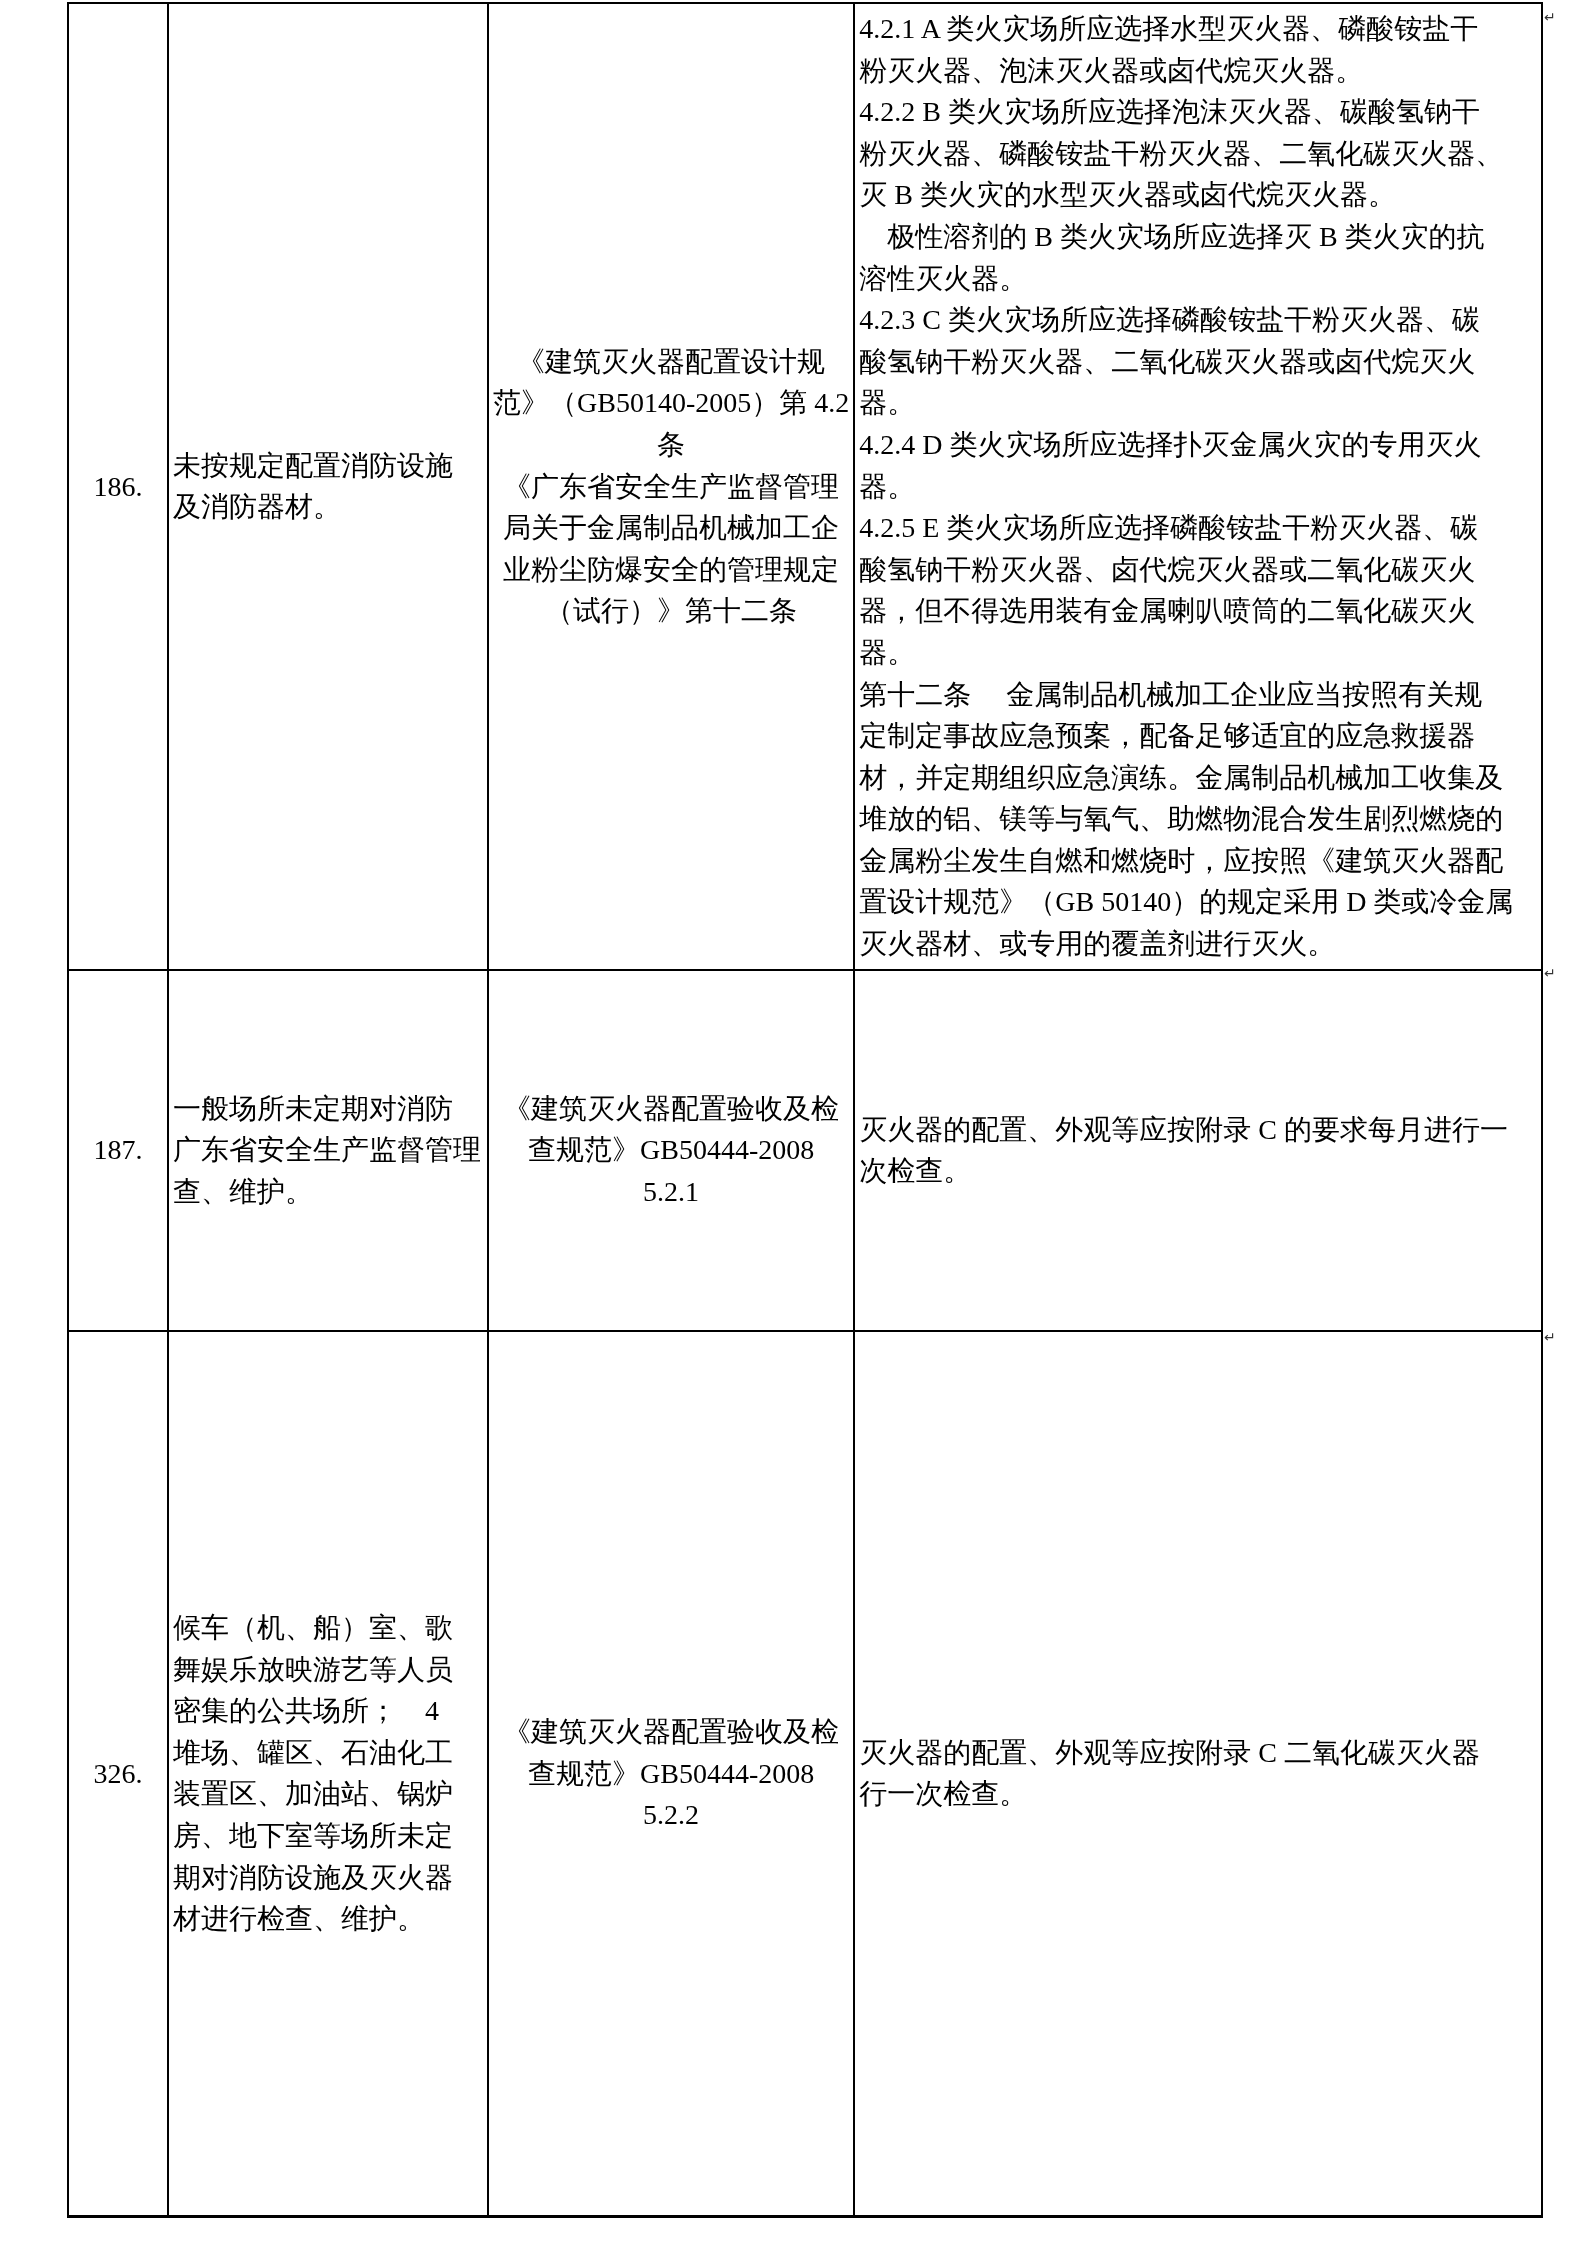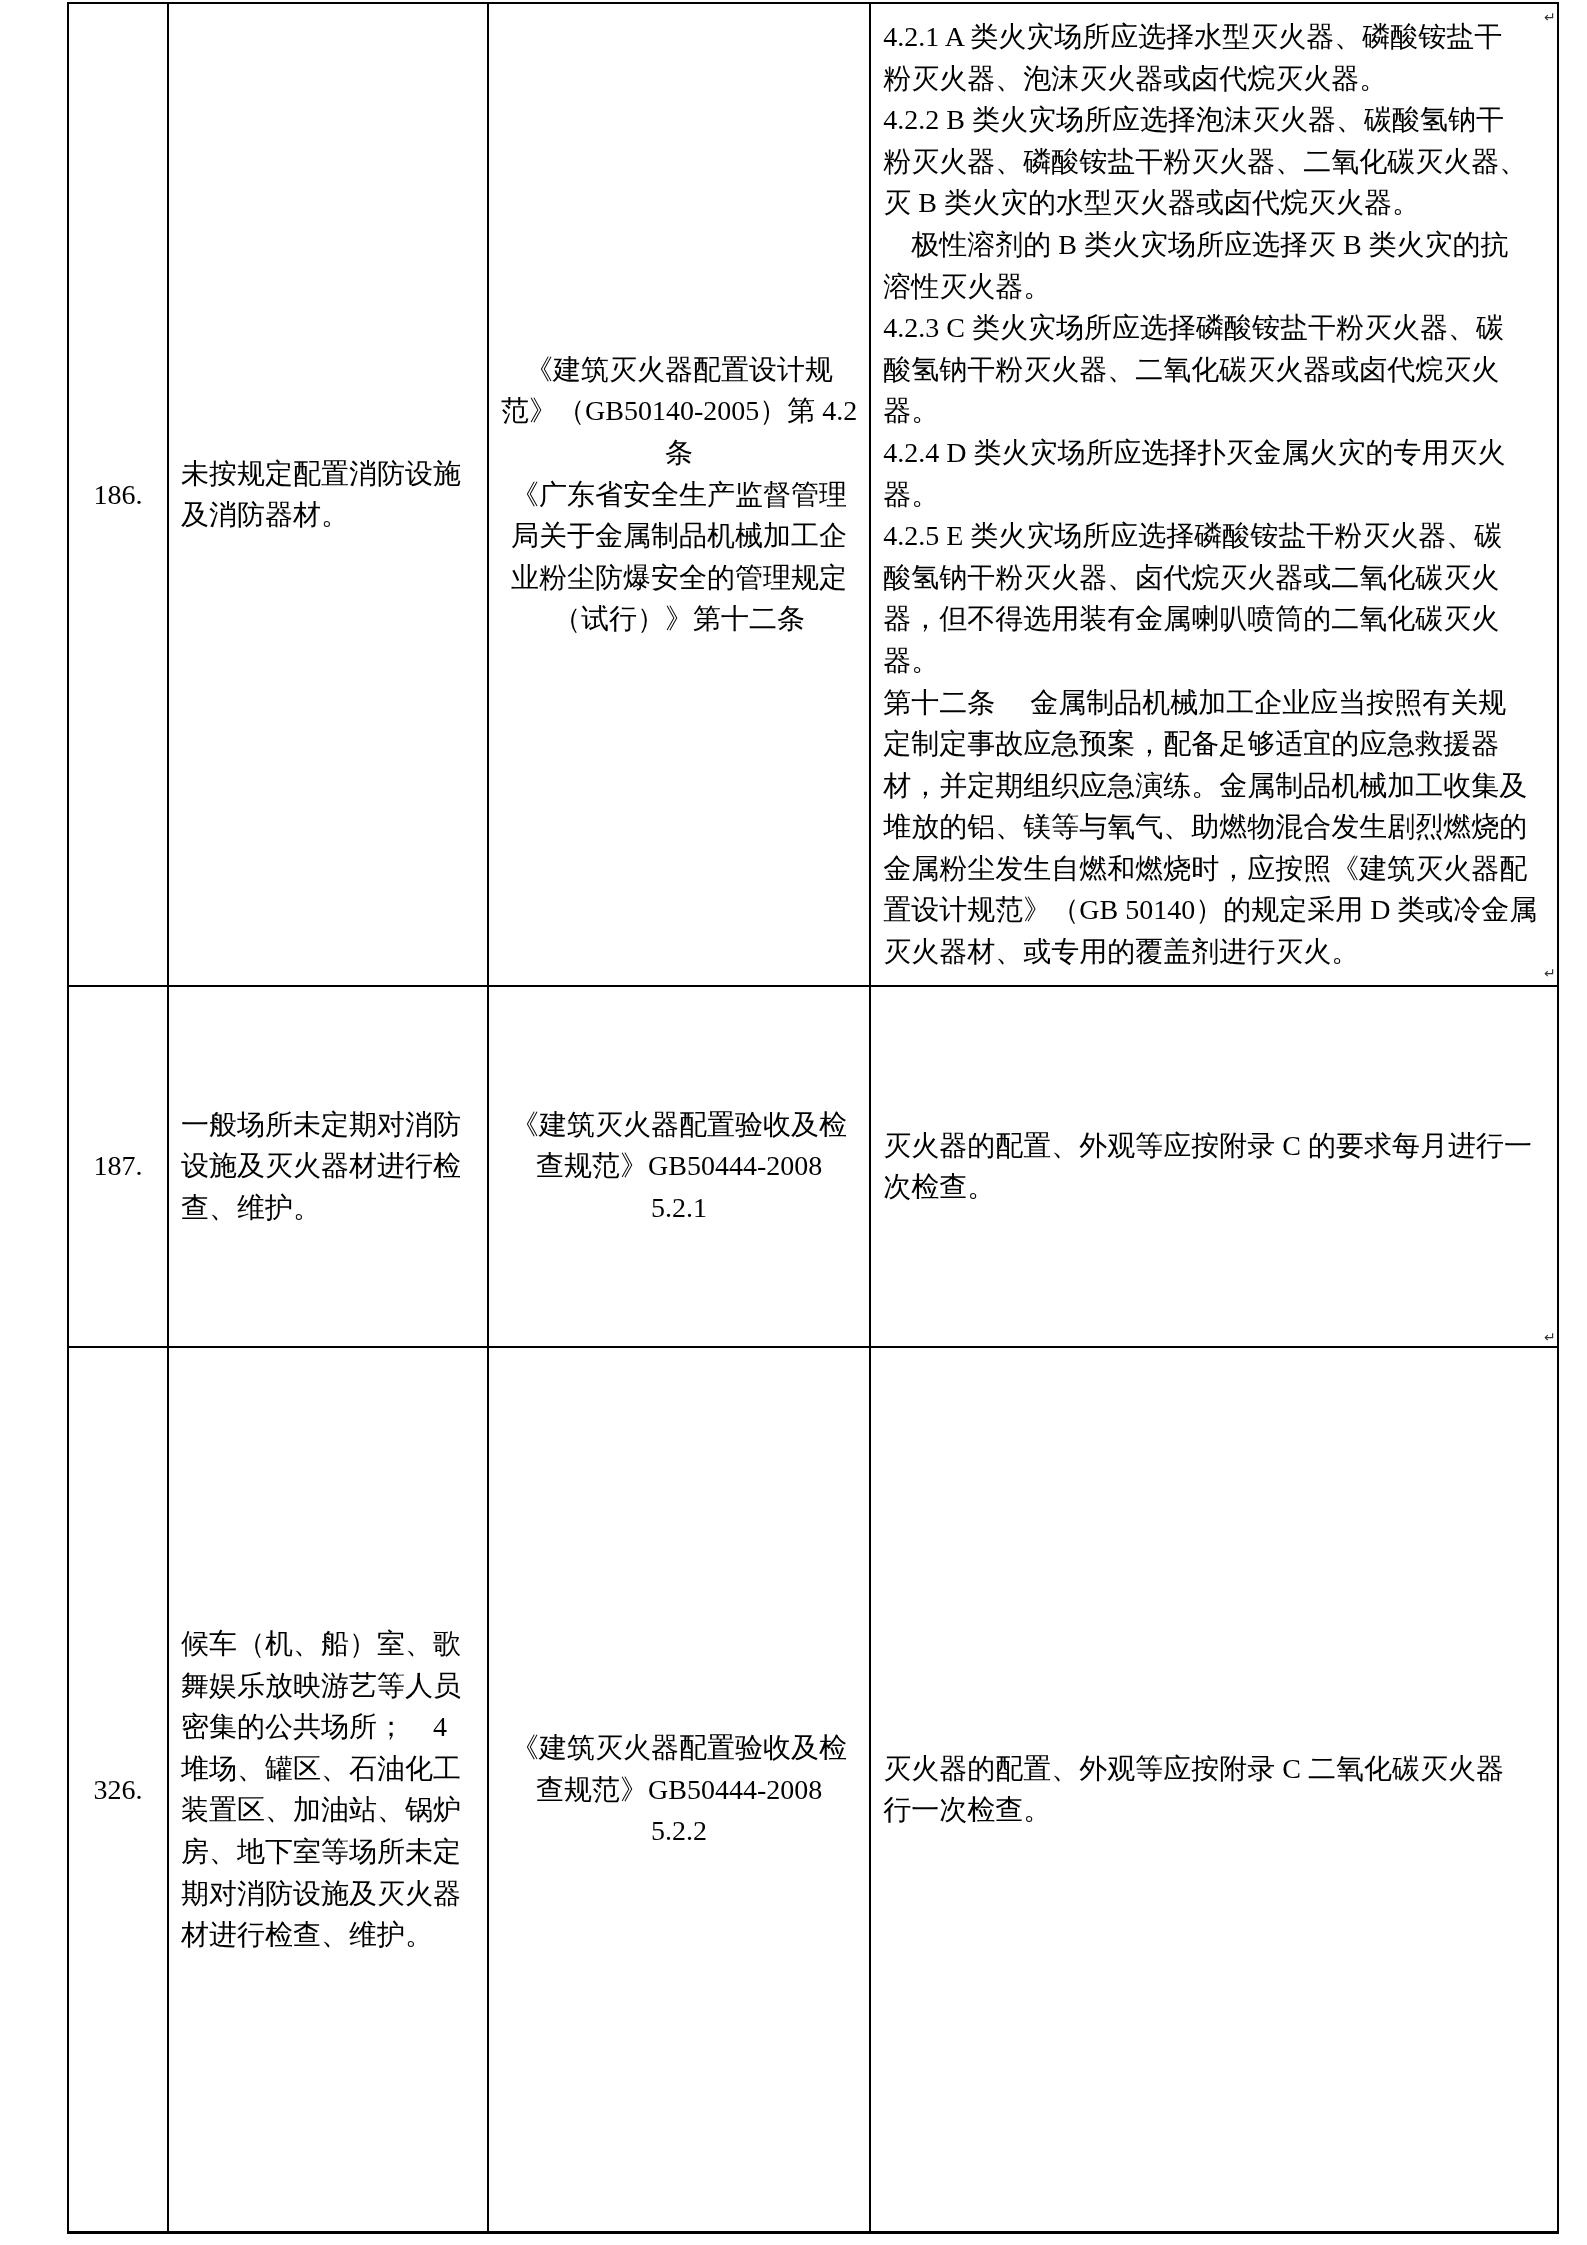--- a/index.html
+++ b/index.html
@@ -21,21 +21,21 @@
     border:2px solid #000;
     border-bottom:3px solid #000;
   }
   table.reg td {
     border:2px solid #000;
     font-size:28px;
     line-height:41.6px;
     white-space:pre;          
     overflow:hidden;
     vertical-align:middle;
-    padding:12px;
+    padding:4px;
     color:#000;
   }
   tr.row-186 { height:956px; }
   tr.row-187 { height:361px; }
   tr.row-188 { height:886px; }
   td.num    { text-align:center;font-family:Liberation Serif, serif; }
   td.violation { padding-left:11px;border-radius:24px; }
   td.basis     { padding-left:9px;text-align:center;  }
   td.detail    { padding-left:12px; }
   .pmark {
@@ -94,21 +94,21 @@
 定制定事故应急预案，配备足够适宜的应急救援器
 材，并定期组织应急演练。金属制品机械加工收集及
 堆放的铝、镁等与氧气、助燃物混合发生剧烈燃烧的
 金属粉尘发生自燃和燃烧时，应按照《建筑灭火器配
 置设计规范》（GB 50140）的规定采用 D 类或冷金属
 灭火器材、或专用的覆盖剂进行灭火。</td>
       </tr>
       <tr class="row-187">
         <td class="num">187.</td>
         <td class="violation">一般场所未定期对消防
-设施及灭火器材进行检
+广东省安全生产监督管理
 查、维护。</td>
         <td class="basis">《建筑灭火器配置验收及检
 查规范》GB50444-2008
 5.2.1</td>
         <td class="detail">灭火器的配置、外观等应按附录 C 的要求每月进行一
 次检查。</td>
       </tr>
       <tr class="row-188">
         <td class="num">326.</td>
         <td class="violation">候车（机、船）室、歌

